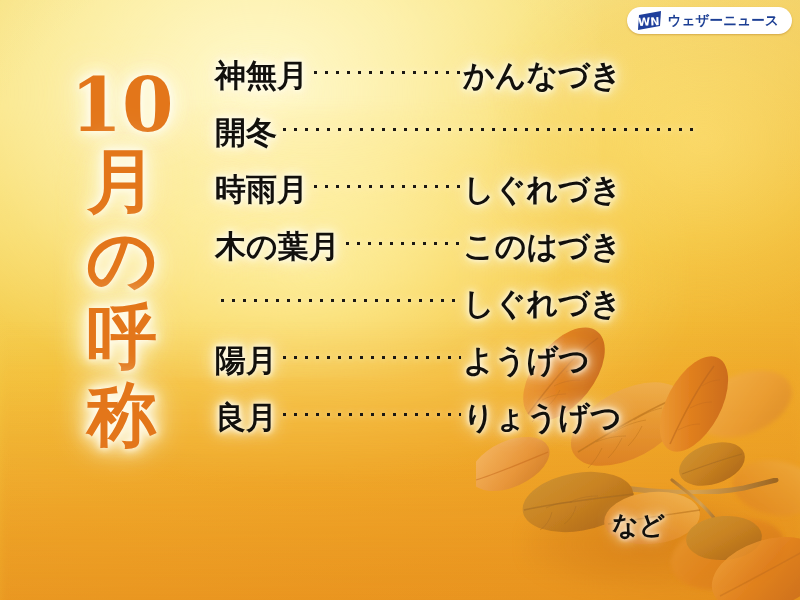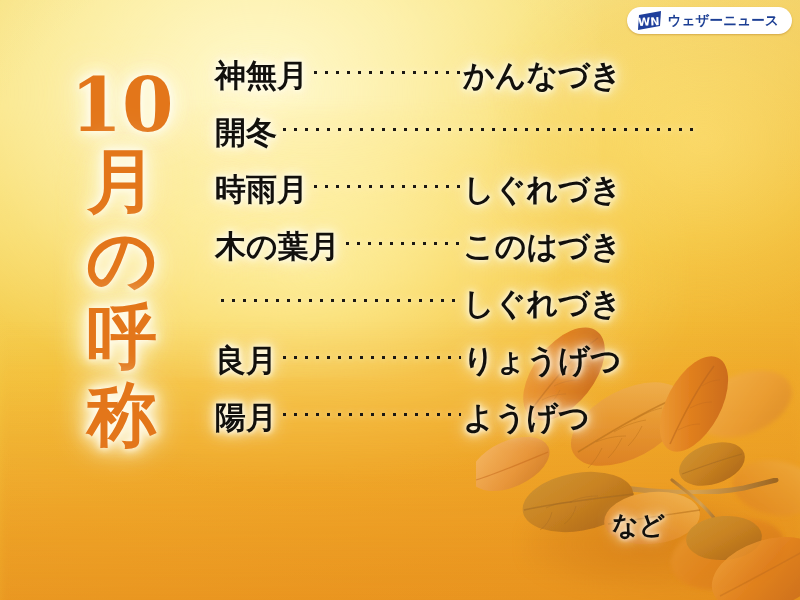--- a/index.html
+++ b/index.html
@@ -331,28 +331,28 @@
       <span class="kana">このはづき</span>
     </div>
 
     <div class="row">
       <span class="leader"></span>
       <span class="kana">しぐれづき</span>
     </div>
 
 
     <div class="row">
+      <span class="kanji">陽月</span>
+      <span class="leader"></span>
+      <span class="kana">ようげつ</span>
+    </div>
+
+    <div class="row">
       <span class="kanji">良月</span>
       <span class="leader"></span>
       <span class="kana">りょうげつ</span>
     </div>
 
-    <div class="row">
-      <span class="kanji">陽月</span>
-      <span class="leader"></span>
-      <span class="kana">ようげつ</span>
-    </div>
-
   </div>
 
   <div class="nado">など</div>
 
 </div>
 
 </body></html>

